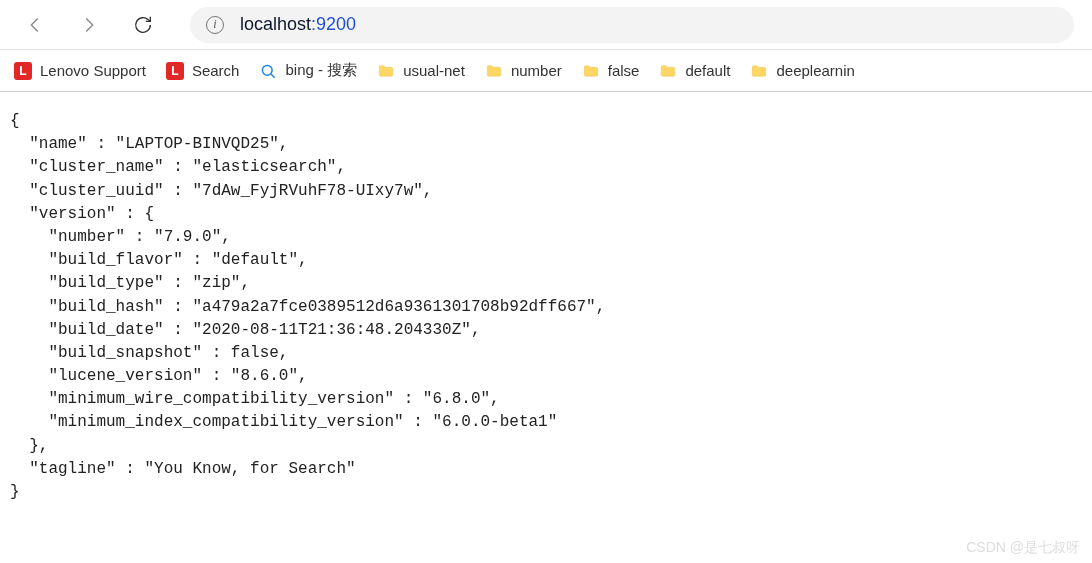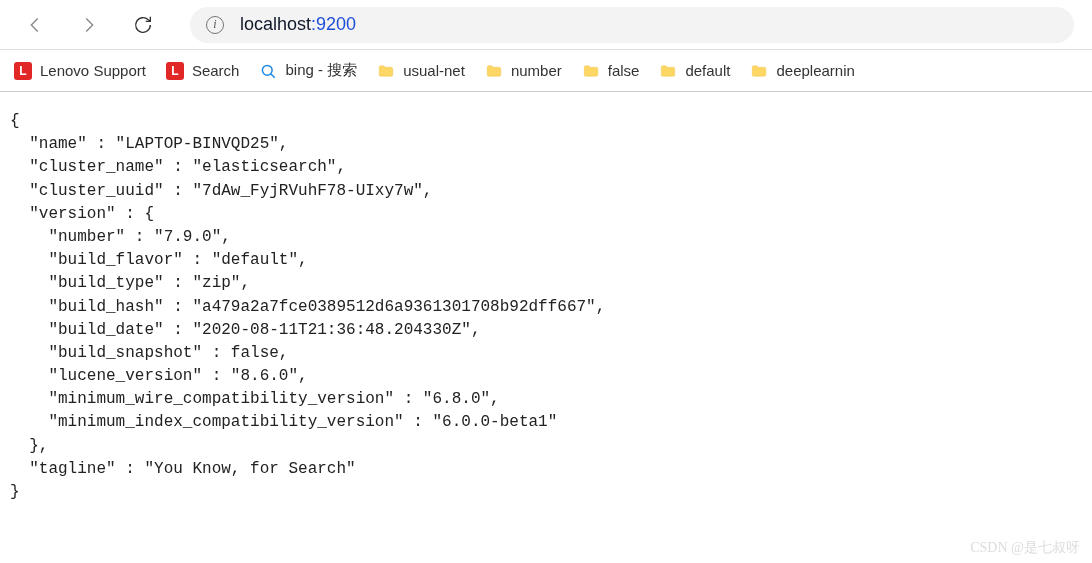--- a/index.html
+++ b/index.html
@@ -12,21 +12,21 @@
 .addr-bar .info-icon { width: 18px; height: 18px; border: 1.5px solid #777; border-radius: 50%; display: flex; align-items: center; justify-content: center; margin-right: 16px; font-size: 12px; font-family: serif; font-style: italic; }
 .addr-bar .domain { color: #0f172a; }
 .addr-bar .port { color: #1d4ed8; }
 .bookmarks { display: flex; align-items: center; height: 42px; padding: 0 14px; background: #fff; border-bottom: 1px solid #ccc; gap: 20px; }
 .bookmark { display: flex; align-items: center; gap: 8px; font-size: 15px; color: #333; white-space: nowrap; }
 .bm-ico { width: 18px; height: 18px; display: flex; align-items: center; justify-content: center; border-radius: 3px; font-size: 12px; font-weight: bold; color: #fff; }
 .bm-ico.lenovo { background: #e22727; font-family: Arial; }
 .bm-ico.bing { background: transparent; }
 .bm-ico.folder svg { width: 18px; height: 18px; }
 .content { padding: 18px 10px; font-family: "Courier New", monospace; font-size: 16px; color: #222; white-space: pre; line-height: 1.45; }
-.watermark { position: fixed; right: 12px; bottom: 6px; font-size: 14px; color: #ddd; font-family: Liberation Serif, serif; }
+.watermark { position: fixed; right: 12px; bottom: 6px; font-size: 14px; color: #ddd; font-family: Liberation Sans, sans-serif; }
 </style>
 </head>
 <body>
 
 <div class="toolbar">
   <div class="nav-btn">
     <svg viewBox="0 0 24 24">
         <polyline points="15 5 8 12 15 19"></polyline>
       </svg>
   </div>

